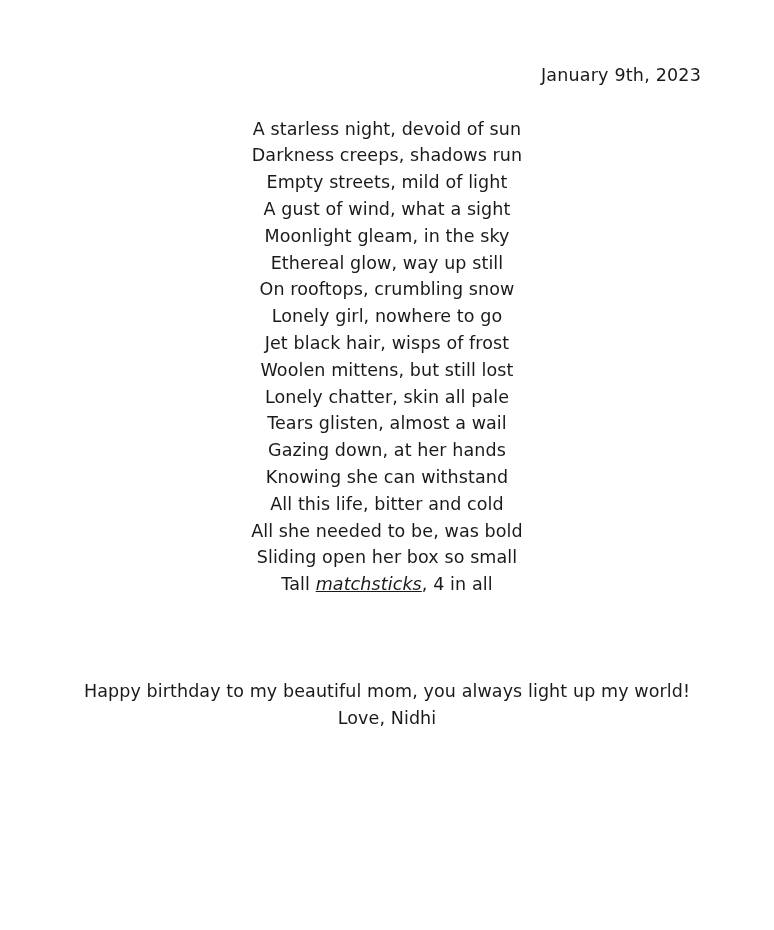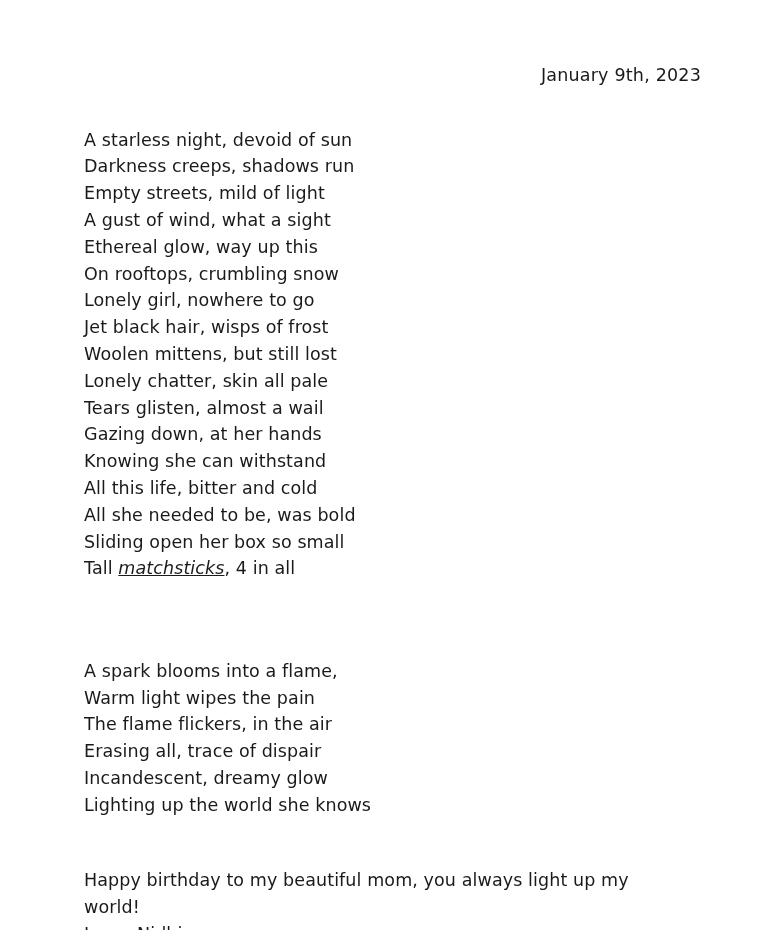--- a/index.html
+++ b/index.html
@@ -32,21 +32,22 @@
     color: #1a1a1a;
     letter-spacing: 0.2px;
     white-space: pre;
   }
 
   .spacer {
     height: 26.8px;
   }
 
   .stanza {
-    margin: 11px;
+    margin: 0;
+    text-align: center;
   }
 
   .line {
     font-family: "DejaVu Sans", "Liberation Sans", sans-serif;
     font-size: 17.5px;
     line-height: 26.8px;
     color: #1a1a1a;
     letter-spacing: 0.1px;
     white-space: pre-wrap;
     min-height: 26.8px;
@@ -70,48 +71,41 @@
 
     <div class="date-line">January 9th, 2023</div>
 
     <div class="spacer"></div>
 
     <div class="stanza">
       <div class="line">A starless night, devoid of sun</div>
       <div class="line">Darkness creeps, shadows run</div>
       <div class="line">Empty streets, mild of light</div>
       <div class="line">A gust of wind, what a sight</div>
-      <div class="line">Ethereal glow, way up this</div>
+      <div class="line">Moonlight gleam, in the sky</div>
+      <div class="line">Ethereal glow, way up still</div>
       <div class="line">On rooftops, crumbling snow</div>
       <div class="line">Lonely girl, nowhere to go</div>
       <div class="line">Jet black hair, wisps of frost</div>
       <div class="line">Woolen mittens, but still lost</div>
       <div class="line">Lonely chatter, skin all pale</div>
       <div class="line">Tears glisten, almost a wail</div>
       <div class="line">Gazing down, at her hands</div>
       <div class="line">Knowing she can withstand</div>
       <div class="line">All this life, bitter and cold</div>
       <div class="line">All she needed to be, was bold</div>
       <div class="line">Sliding open her box so small</div>
       <div class="line"><span>Tall </span><span class="em">matchsticks</span><span>, 4 in all</span></div>
     </div>
 
     <div class="blank-line"></div>
 
 
     <div class="blank-line"></div>
 
-    <div class="stanza">
-      <div class="line">A spark blooms into a flame,</div>
-      <div class="line">Warm light wipes the pain</div>
-      <div class="line">The flame flickers, in the air</div>
-      <div class="line">Erasing all, trace of dispair</div>
-      <div class="line">Incandescent, dreamy glow</div>
-      <div class="line">Lighting up the world she knows</div>
-    </div>
 
     <div class="blank-line"></div>
 
     <div class="stanza">
       <div class="line">Happy birthday to my beautiful mom, you always light up my world!</div>
       <div class="line">Love, Nidhi</div>
     </div>
 
   </div>
 </div>

